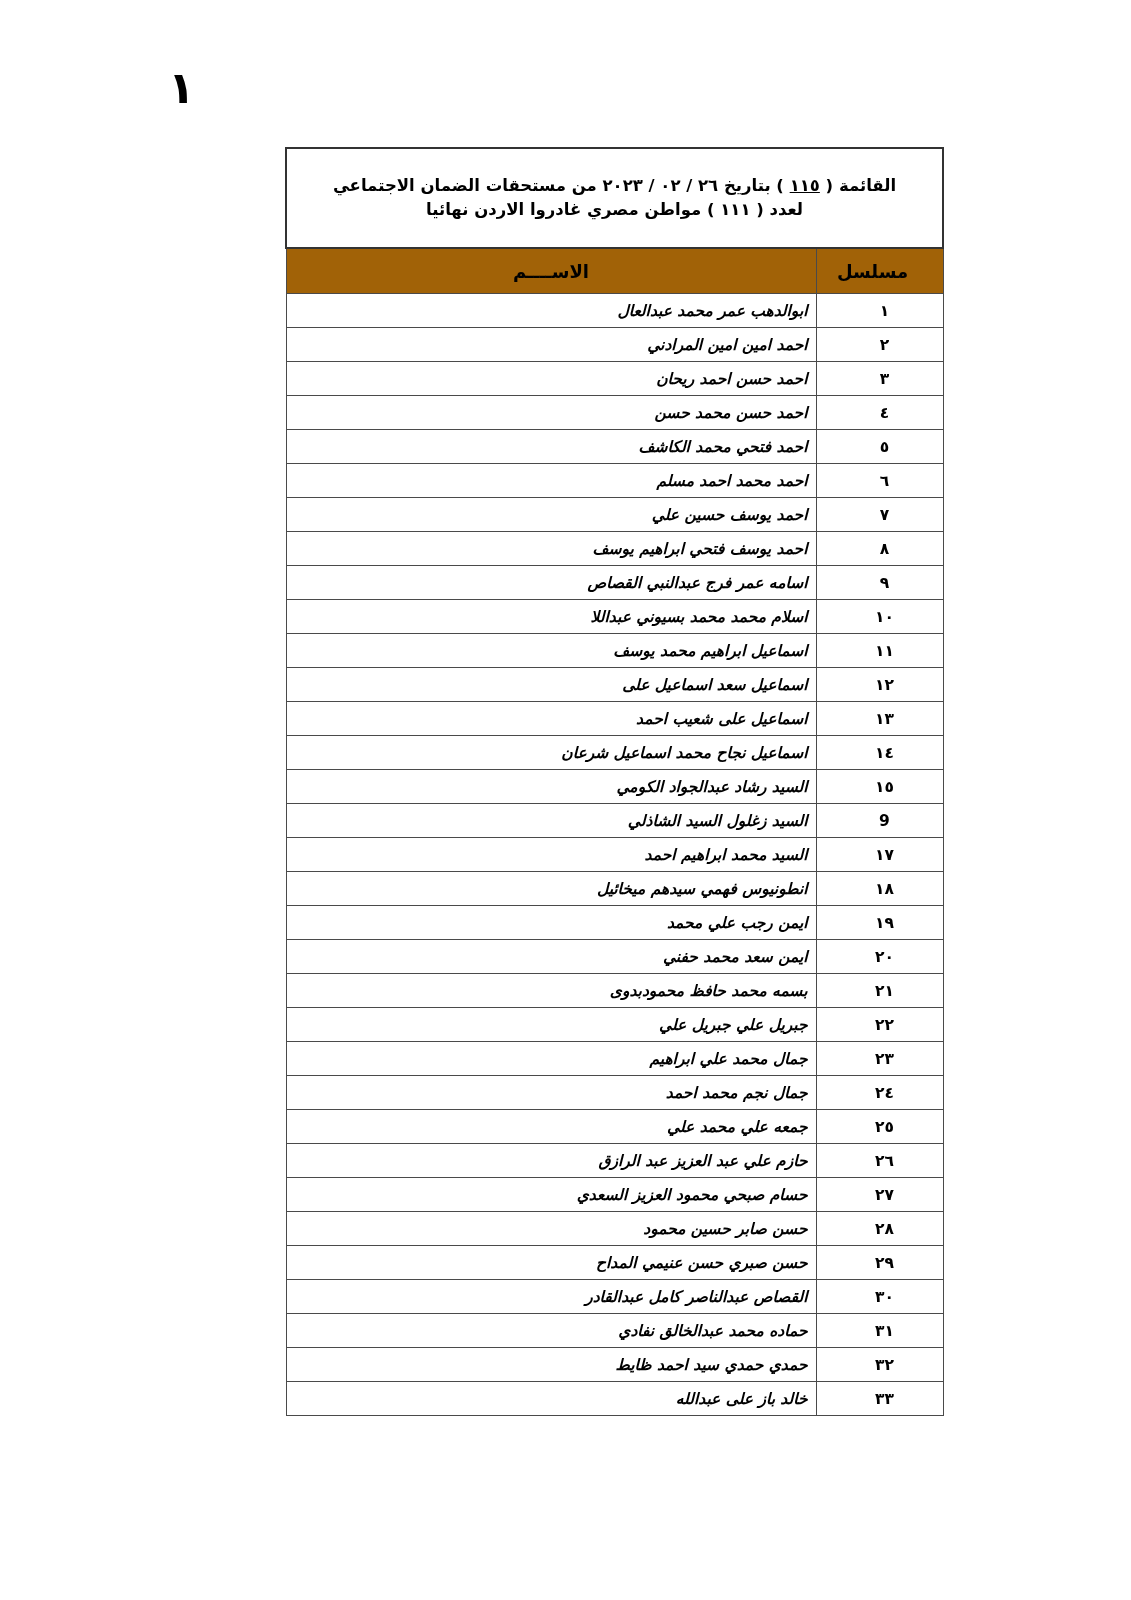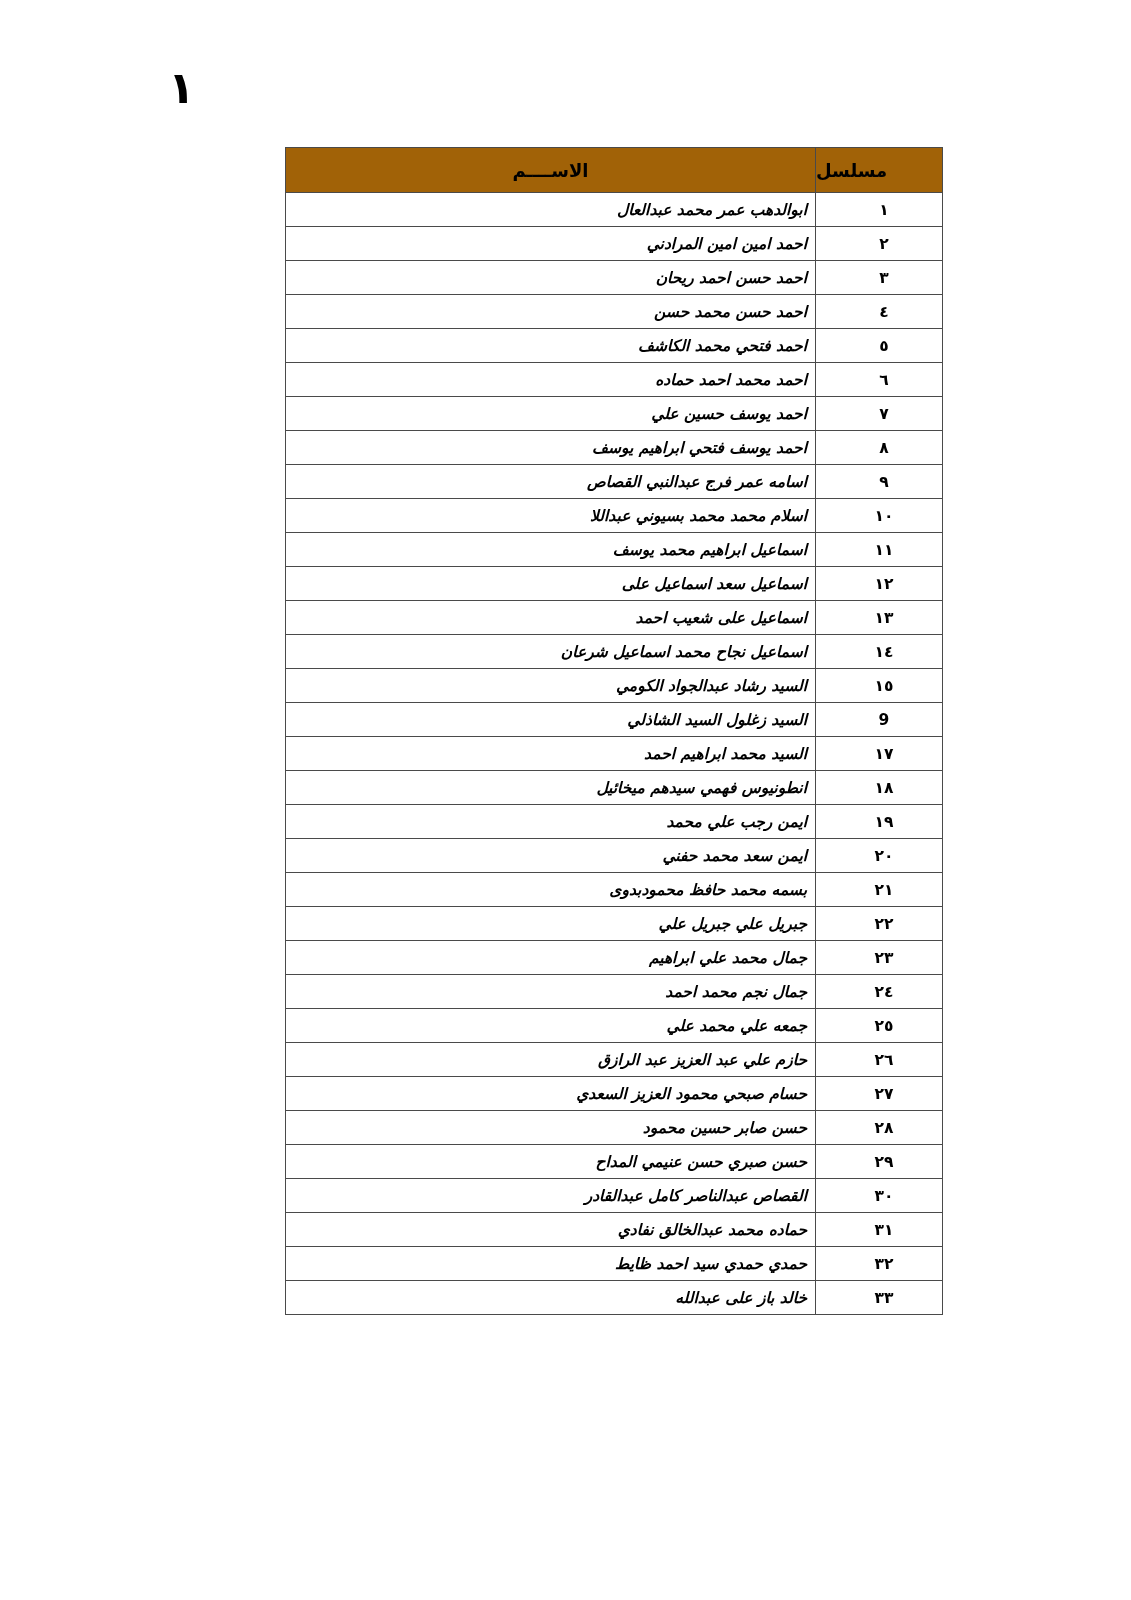--- a/index.html
+++ b/index.html
@@ -8,39 +8,45 @@
   .page-number { position: absolute; left: 168px; top: 66px; font-size: 44px; font-weight: bold;
                  font-family: "DejaVu Sans", sans-serif; line-height: 1; }
   .doc-table { position: absolute; left: 285px; top: 147px; width: 657px; border-collapse: collapse;
                direction: rtl; table-layout: fixed; }
   .doc-table td, .doc-table th { border: 1.5px solid #4a4a4a; padding: 0; }
   .title-cell { height: 98px; text-align: center; vertical-align: middle; font-weight: bold;
                 font-size: 16.5px; line-height: 24px; border-width: 2px !important; border-color: #333 !important; }
   .title-line { display: block; }
   .list-no { text-decoration: underline; }
   .hdr th { background: #a16207; height: 44px; font-size: 18px; font-weight: bold; vertical-align: middle; }
-  .hdr th.col-serial { text-align: left; padding-right: 14px; margin-top: 39px; }
+  .hdr th.col-serial { text-align: center; padding-right: 14px; margin-top: 39px; }
   .hdr th.col-name { text-align: center; }
   .row td { height: 33px; font-size: 15.5px; font-weight: bold; vertical-align: middle; }
   .row td.serial { text-align: center; padding-left: 10px; }
   .row td.name { padding-right: 8px; font-style: italic; }
   col.c-serial { width: 127px; }
   col.c-name { width: 530px; }
 </style>
 </head>
 <body>
 
 <div class="page-number">١</div>
 
 <table class="doc-table">
   <colgroup>
       <col class="c-serial">
       <col class="c-name">
     </colgroup>
   <tbody id="tbody">
+    <tr>
+      <td class="title-cell" colspan="2">
+        <span class="title-line"><span>القائمة (</span> <span class="list-no">١١٥</span> <span>) بتاريخ ٢٦ / ٠٢ / ٢٠٢٣ من مستحقات الضمان الاجتماعي</span></span>
+        <span class="title-line">لعدد ( ١١١ ) مواطن مصري غادروا الاردن نهائيا</span>
+      </td>
+    </tr>
     <tr class="hdr">
       <th class="col-serial">مسلسل</th>
       <th class="col-name">الاســــم</th>
     </tr>
   <tr class="row">
         <td class="serial">١</td>
         <td class="name">ابوالدهب عمر محمد عبدالعال</td>
       </tr>
       <tr class="row">
         <td class="serial">٢</td>
@@ -53,21 +59,21 @@
       <tr class="row">
         <td class="serial">٤</td>
         <td class="name">احمد حسن محمد حسن</td>
       </tr>
       <tr class="row">
         <td class="serial">٥</td>
         <td class="name">احمد فتحي محمد الكاشف</td>
       </tr>
       <tr class="row">
         <td class="serial">٦</td>
-        <td class="name">احمد محمد احمد حماده</td>
+        <td class="name">احمد محمد احمد مسلم</td>
       </tr>
       <tr class="row">
         <td class="serial">٧</td>
         <td class="name">احمد يوسف حسين علي</td>
       </tr>
       <tr class="row">
         <td class="serial">٨</td>
         <td class="name">احمد يوسف فتحي ابراهيم يوسف</td>
       </tr>
       <tr class="row">

